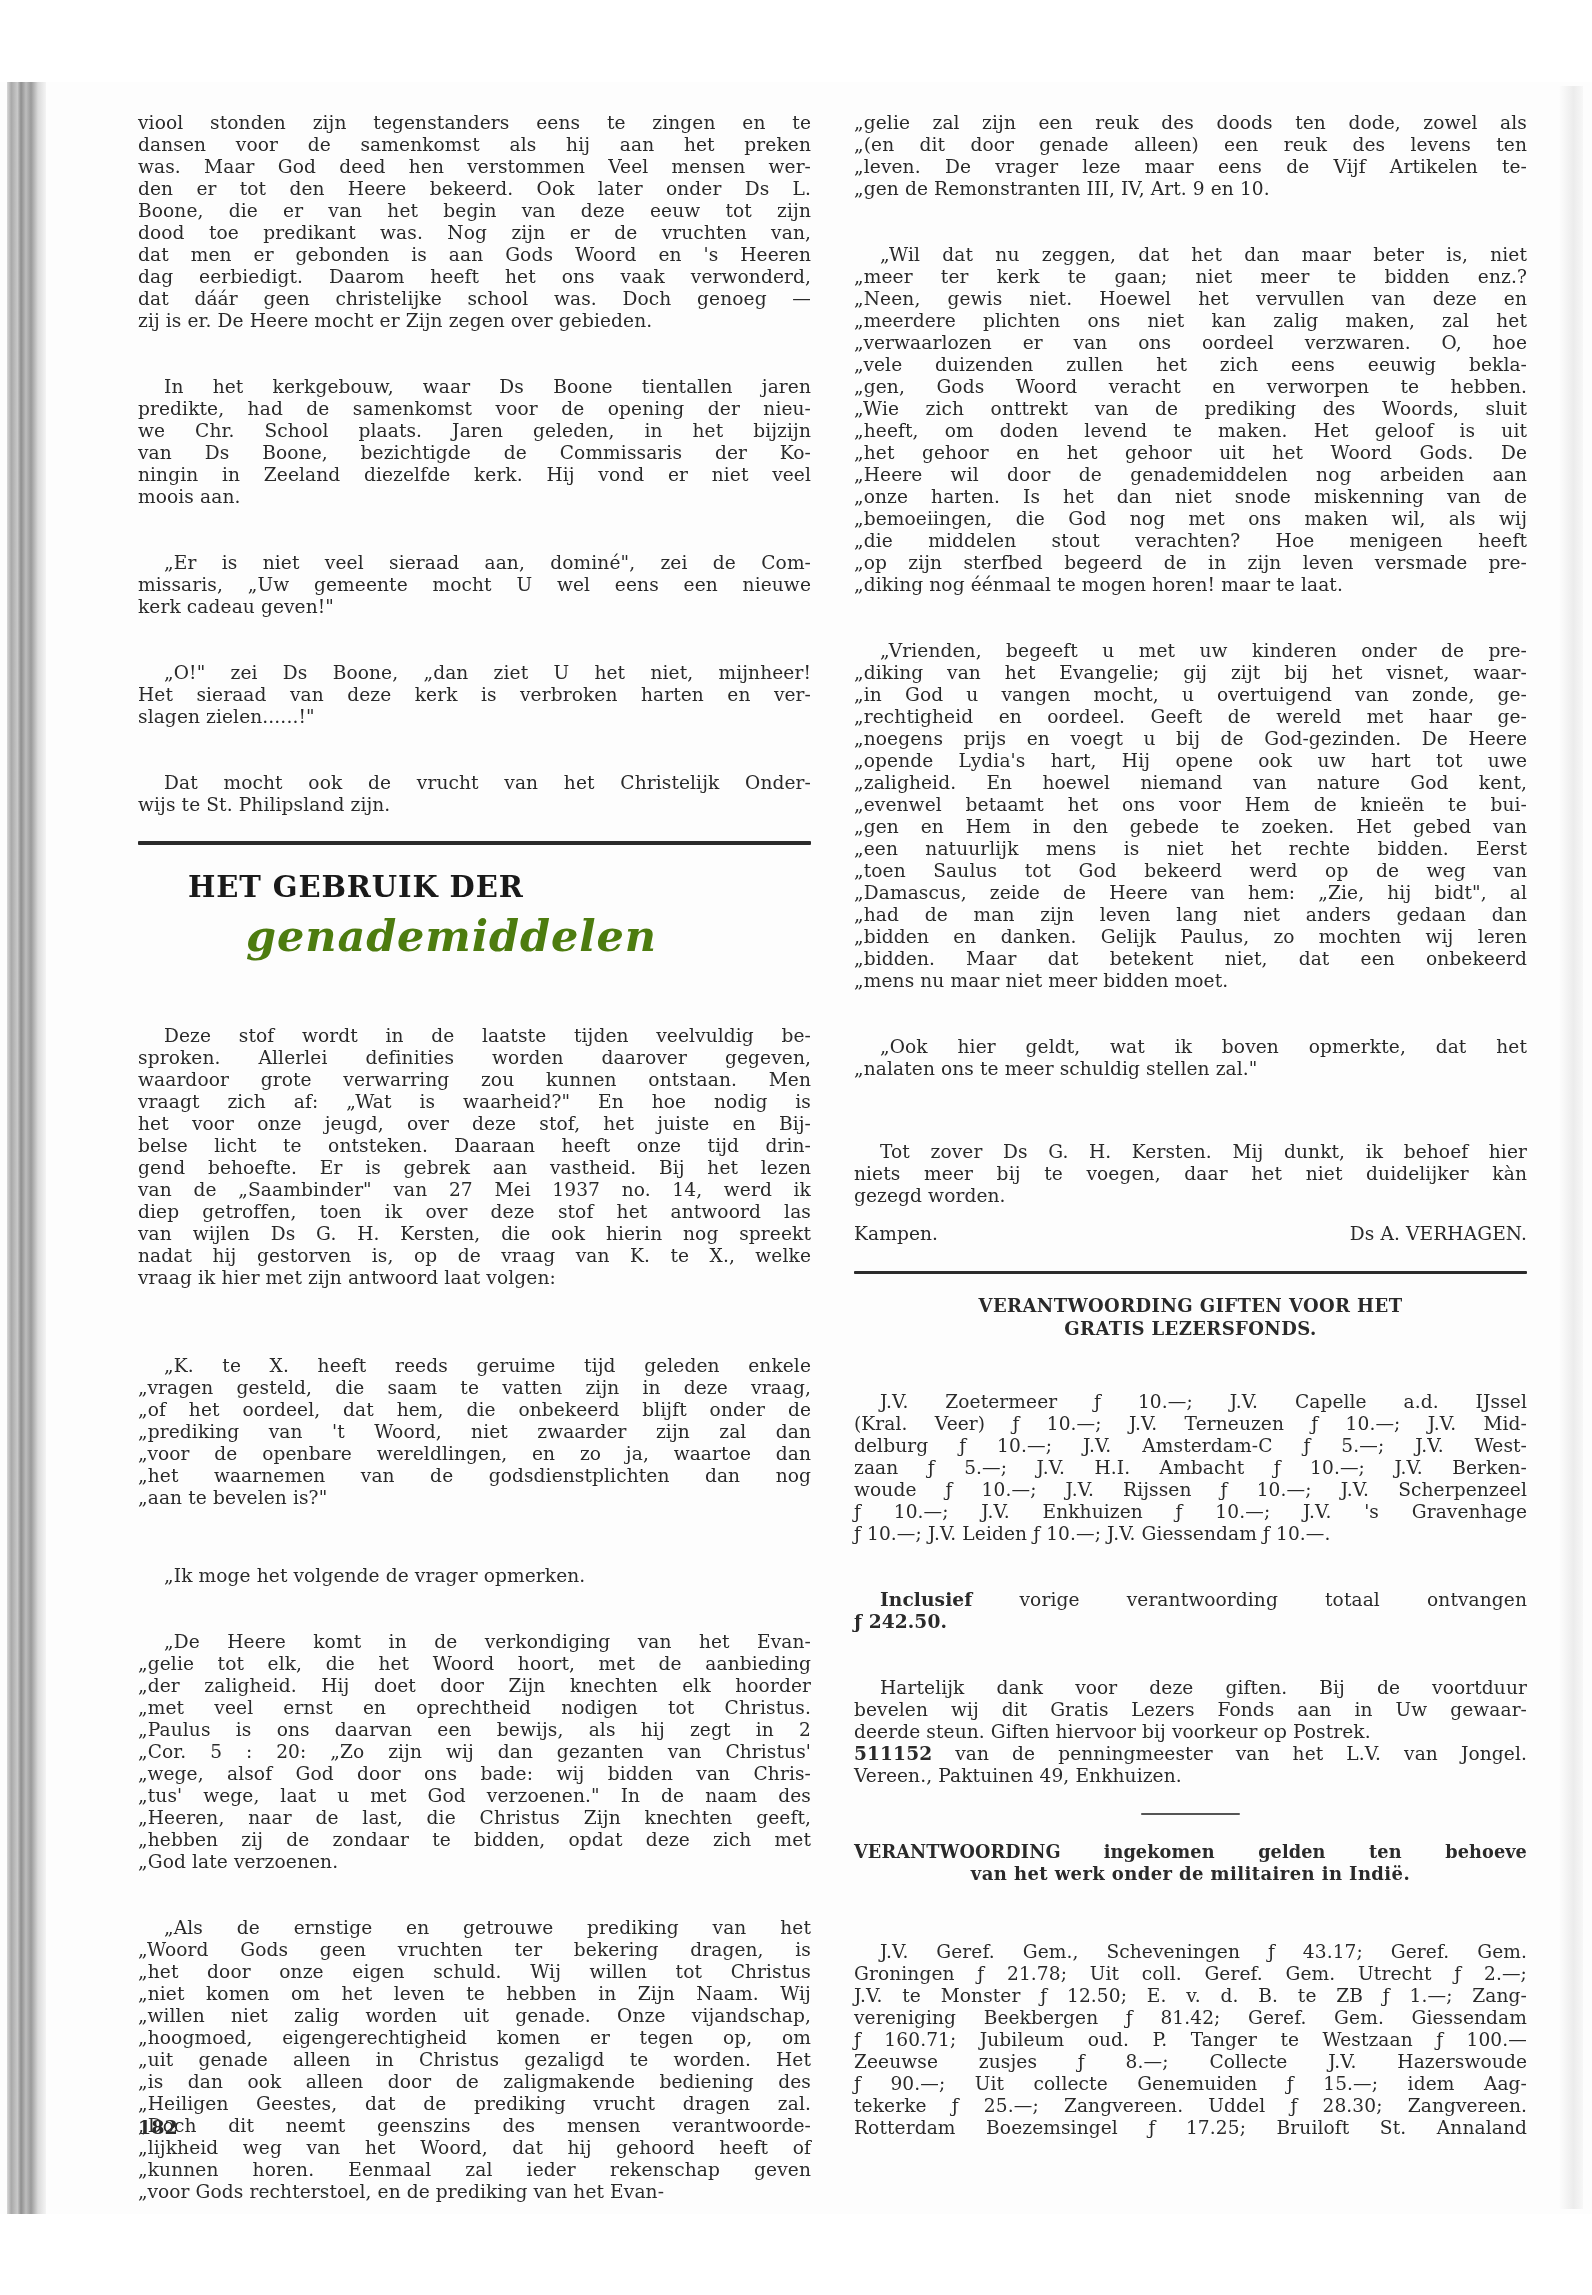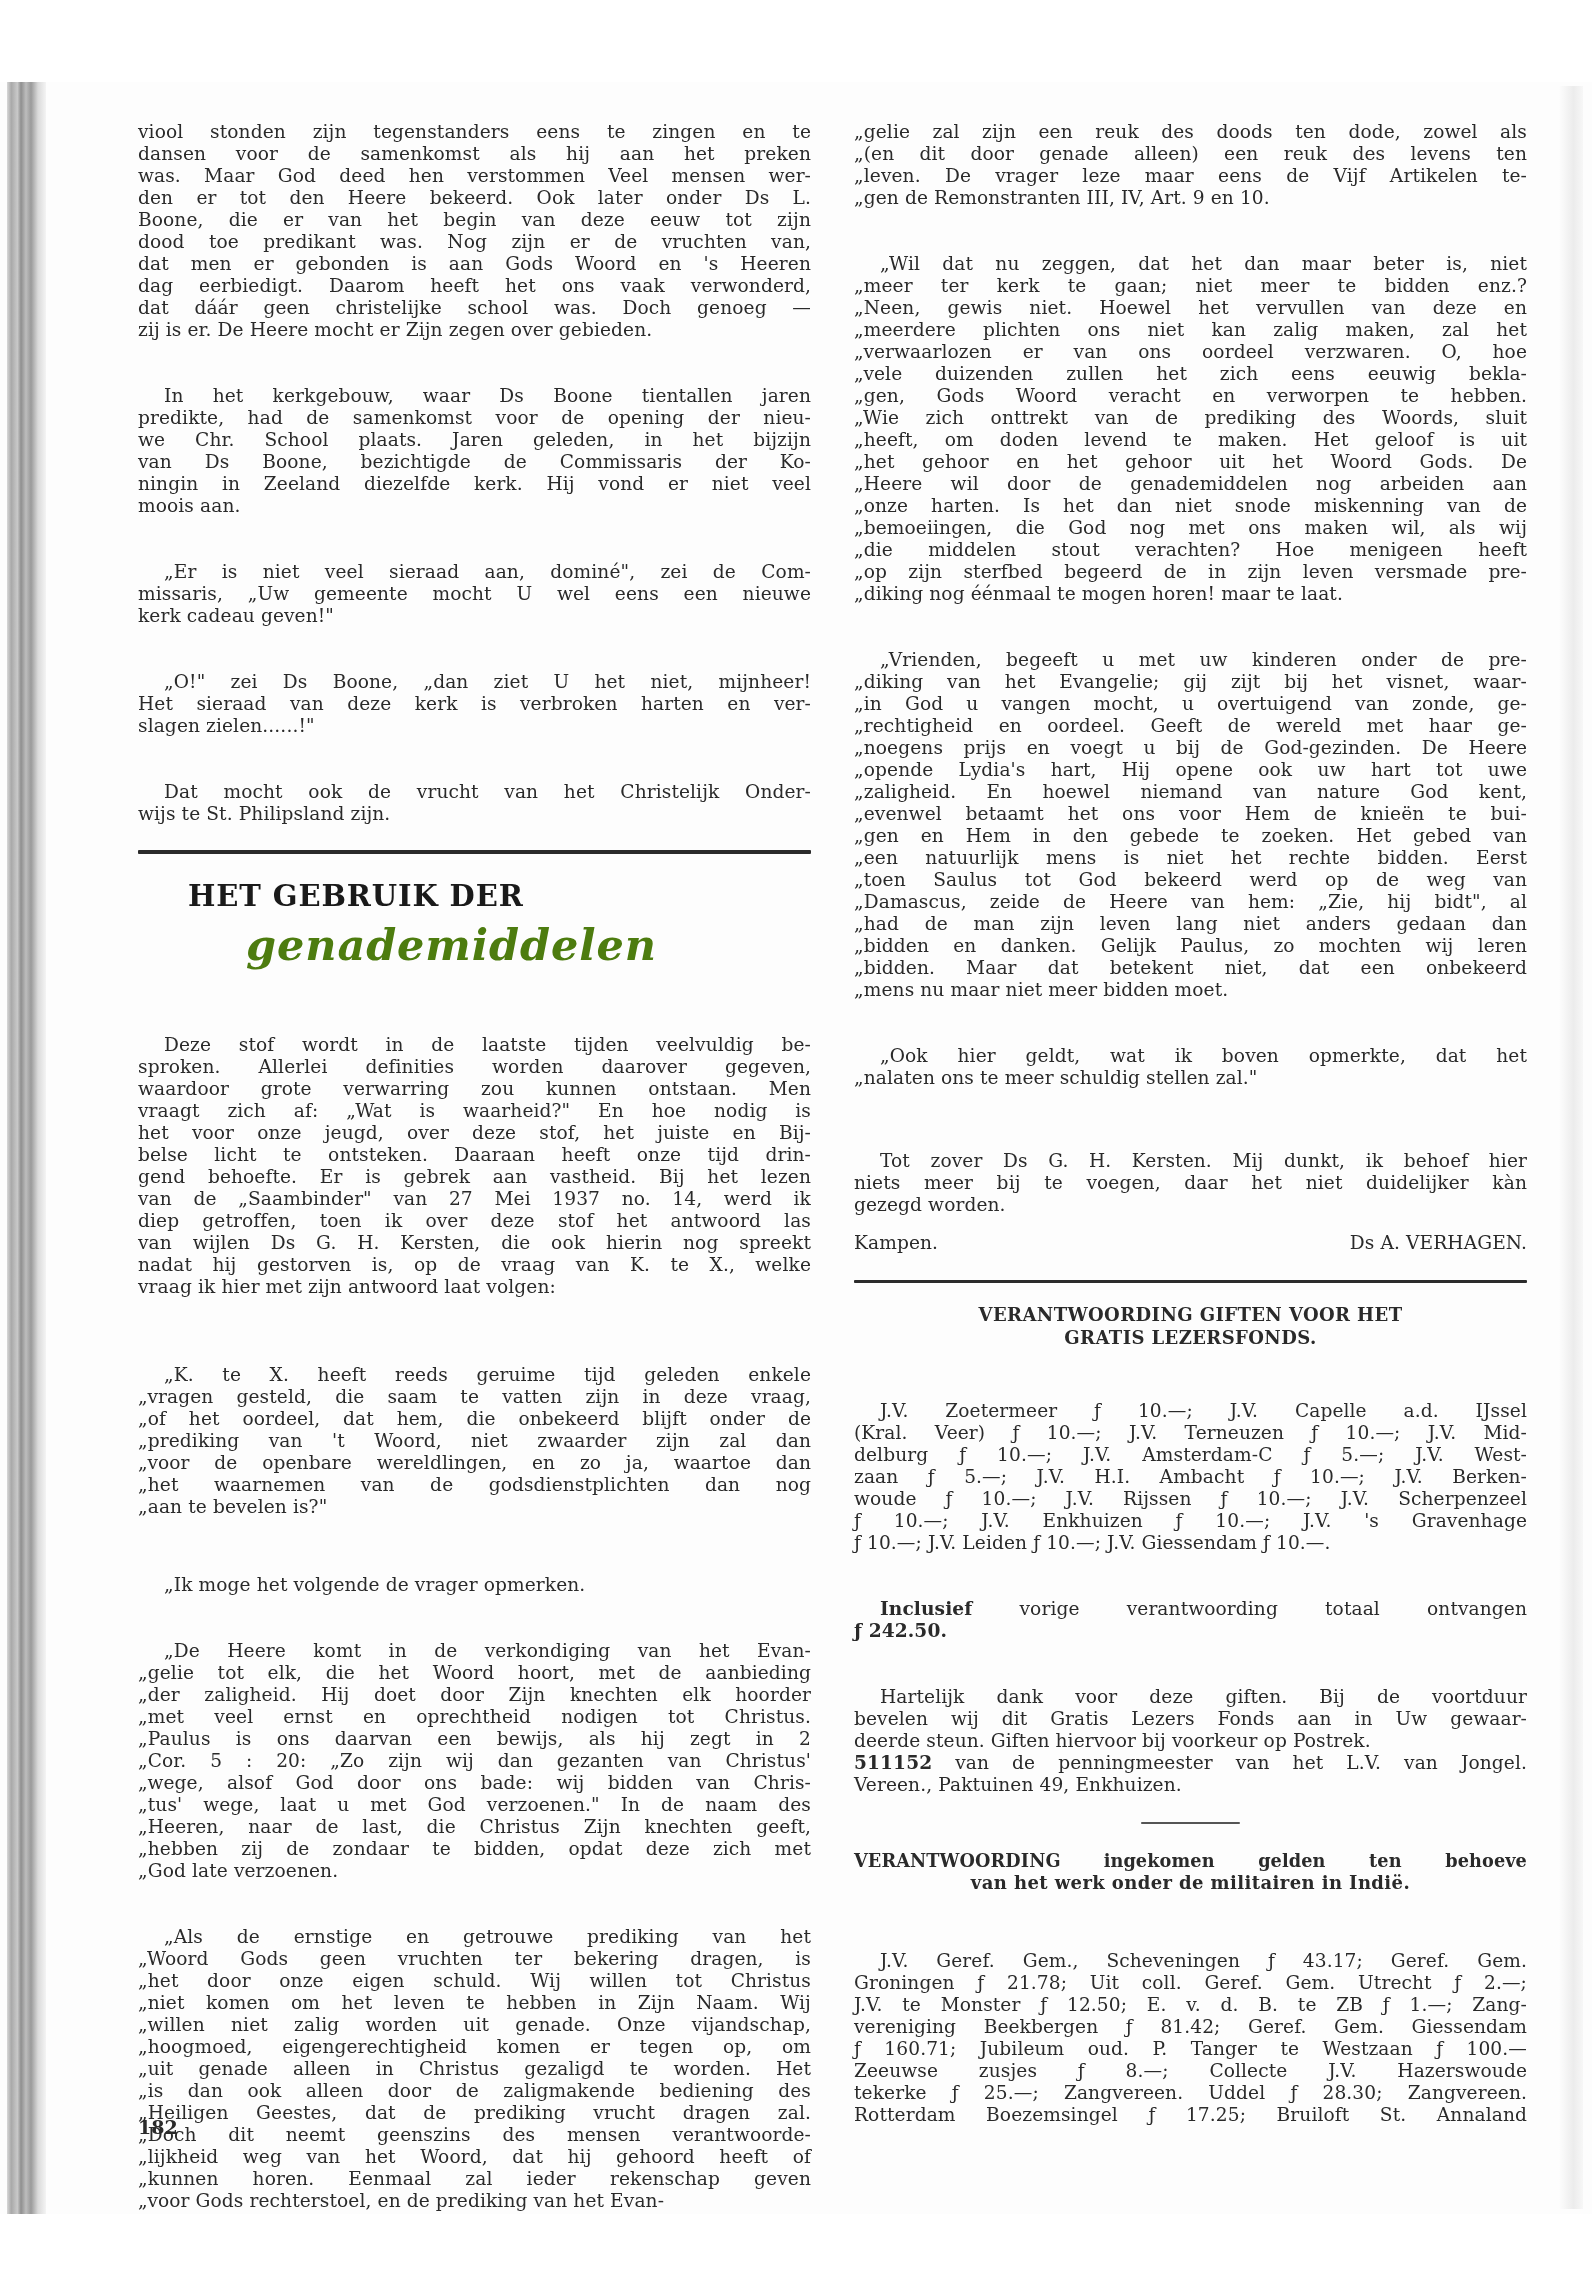--- a/index.html
+++ b/index.html
@@ -3,21 +3,21 @@
 <meta charset="utf-8">
 <style>
   html, body { margin: 0; padding: 0; background: #ffffff; }
   body { width: 1592px; height: 2295px; position: relative; overflow: hidden;
          font-family: "DejaVu Serif", "Liberation Serif", serif; color: #2a2a2a; }
   .page { position: absolute; left: 0; top: 82px; width: 1592px; height: 2132px; background: #fdfdfd; }
   .binding { position: absolute; left: 7px; top: 82px; width: 39px; height: 2132px;
              background: linear-gradient(90deg, #d8d8d8 0px, #a9a9a9 4.3px, #c9c9c9 10.4px, #8f8f8f 14px, #bdbdbd 19px, #9a9a9a 24px, #dadada 31px, #f4f4f4 39px); }
   .right-shade { position: absolute; right: 8.6px; top: 86px; width: 24px; height: 2123px;
                  background: linear-gradient(90deg, rgba(255,255,255,0), #ececec 60%, #f7f7f7); }
-  .col { position: absolute; top: 121px; width: 673px; font-size: 18.6px; line-height: 22px;
+  .col { position: absolute; top: 112px; width: 673px; font-size: 18.6px; line-height: 22px;
          text-align: justify; letter-spacing: 0.1px; }
   .col-left { left: 138px; }
   .col-right { left: 854px; width: 673px; }
   .line { display: block; text-align: justify; text-align-last: justify; white-space: nowrap; }
   .line.last { text-align-last: left; }
   .ind { padding-left: 26px; margin-top: 44px; }
   .rule { height: 3.5px; background: #2b2b2b; border-radius: 0.9px; }
   .rule.thin { height: 1.7px; background: #555; }
   .headline { font-family: "DejaVu Serif", serif; font-weight: bold; font-size: 29px;
               letter-spacing: 0.9px; color: #1a1a1a; }
@@ -234,17 +234,18 @@
   <div class="line" style="font-size:17.7px"><b>VERANTWOORDING</b> <b>ingekomen gelden ten behoeve</b></div>
   <div class="sec-title">van het werk onder de militairen in Indië.</div>
   <div style="height:12px"></div>
   <div>
       <span class="line ind">J.V. Geref. Gem., Scheveningen ƒ 43.17; Geref. Gem.</span>
       <span class="line">Groningen ƒ 21.78; Uit coll. Geref. Gem. Utrecht ƒ 2.—;</span>
       <span class="line">J.V. te Monster ƒ 12.50; E. v. d. B. te ZB ƒ 1.—; Zang-</span>
       <span class="line">vereniging Beekbergen ƒ 81.42; Geref. Gem. Giessendam</span>
       <span class="line">ƒ 160.71; Jubileum oud. P. Tanger te Westzaan ƒ 100.—</span>
       <span class="line">Zeeuwse zusjes ƒ 8.—; Collecte J.V. Hazerswoude</span>
+      <span class="line">ƒ 90.—; Uit collecte Genemuiden ƒ 15.—; idem Aag-</span>
       <span class="line">tekerke ƒ 25.—; Zangvereen. Uddel ƒ 28.30; Zangvereen.</span>
       <span class="line">Rotterdam Boezemsingel ƒ 17.25; Bruiloft St. Annaland</span>
     </div>
 </div>
 
 
 </body></html>

